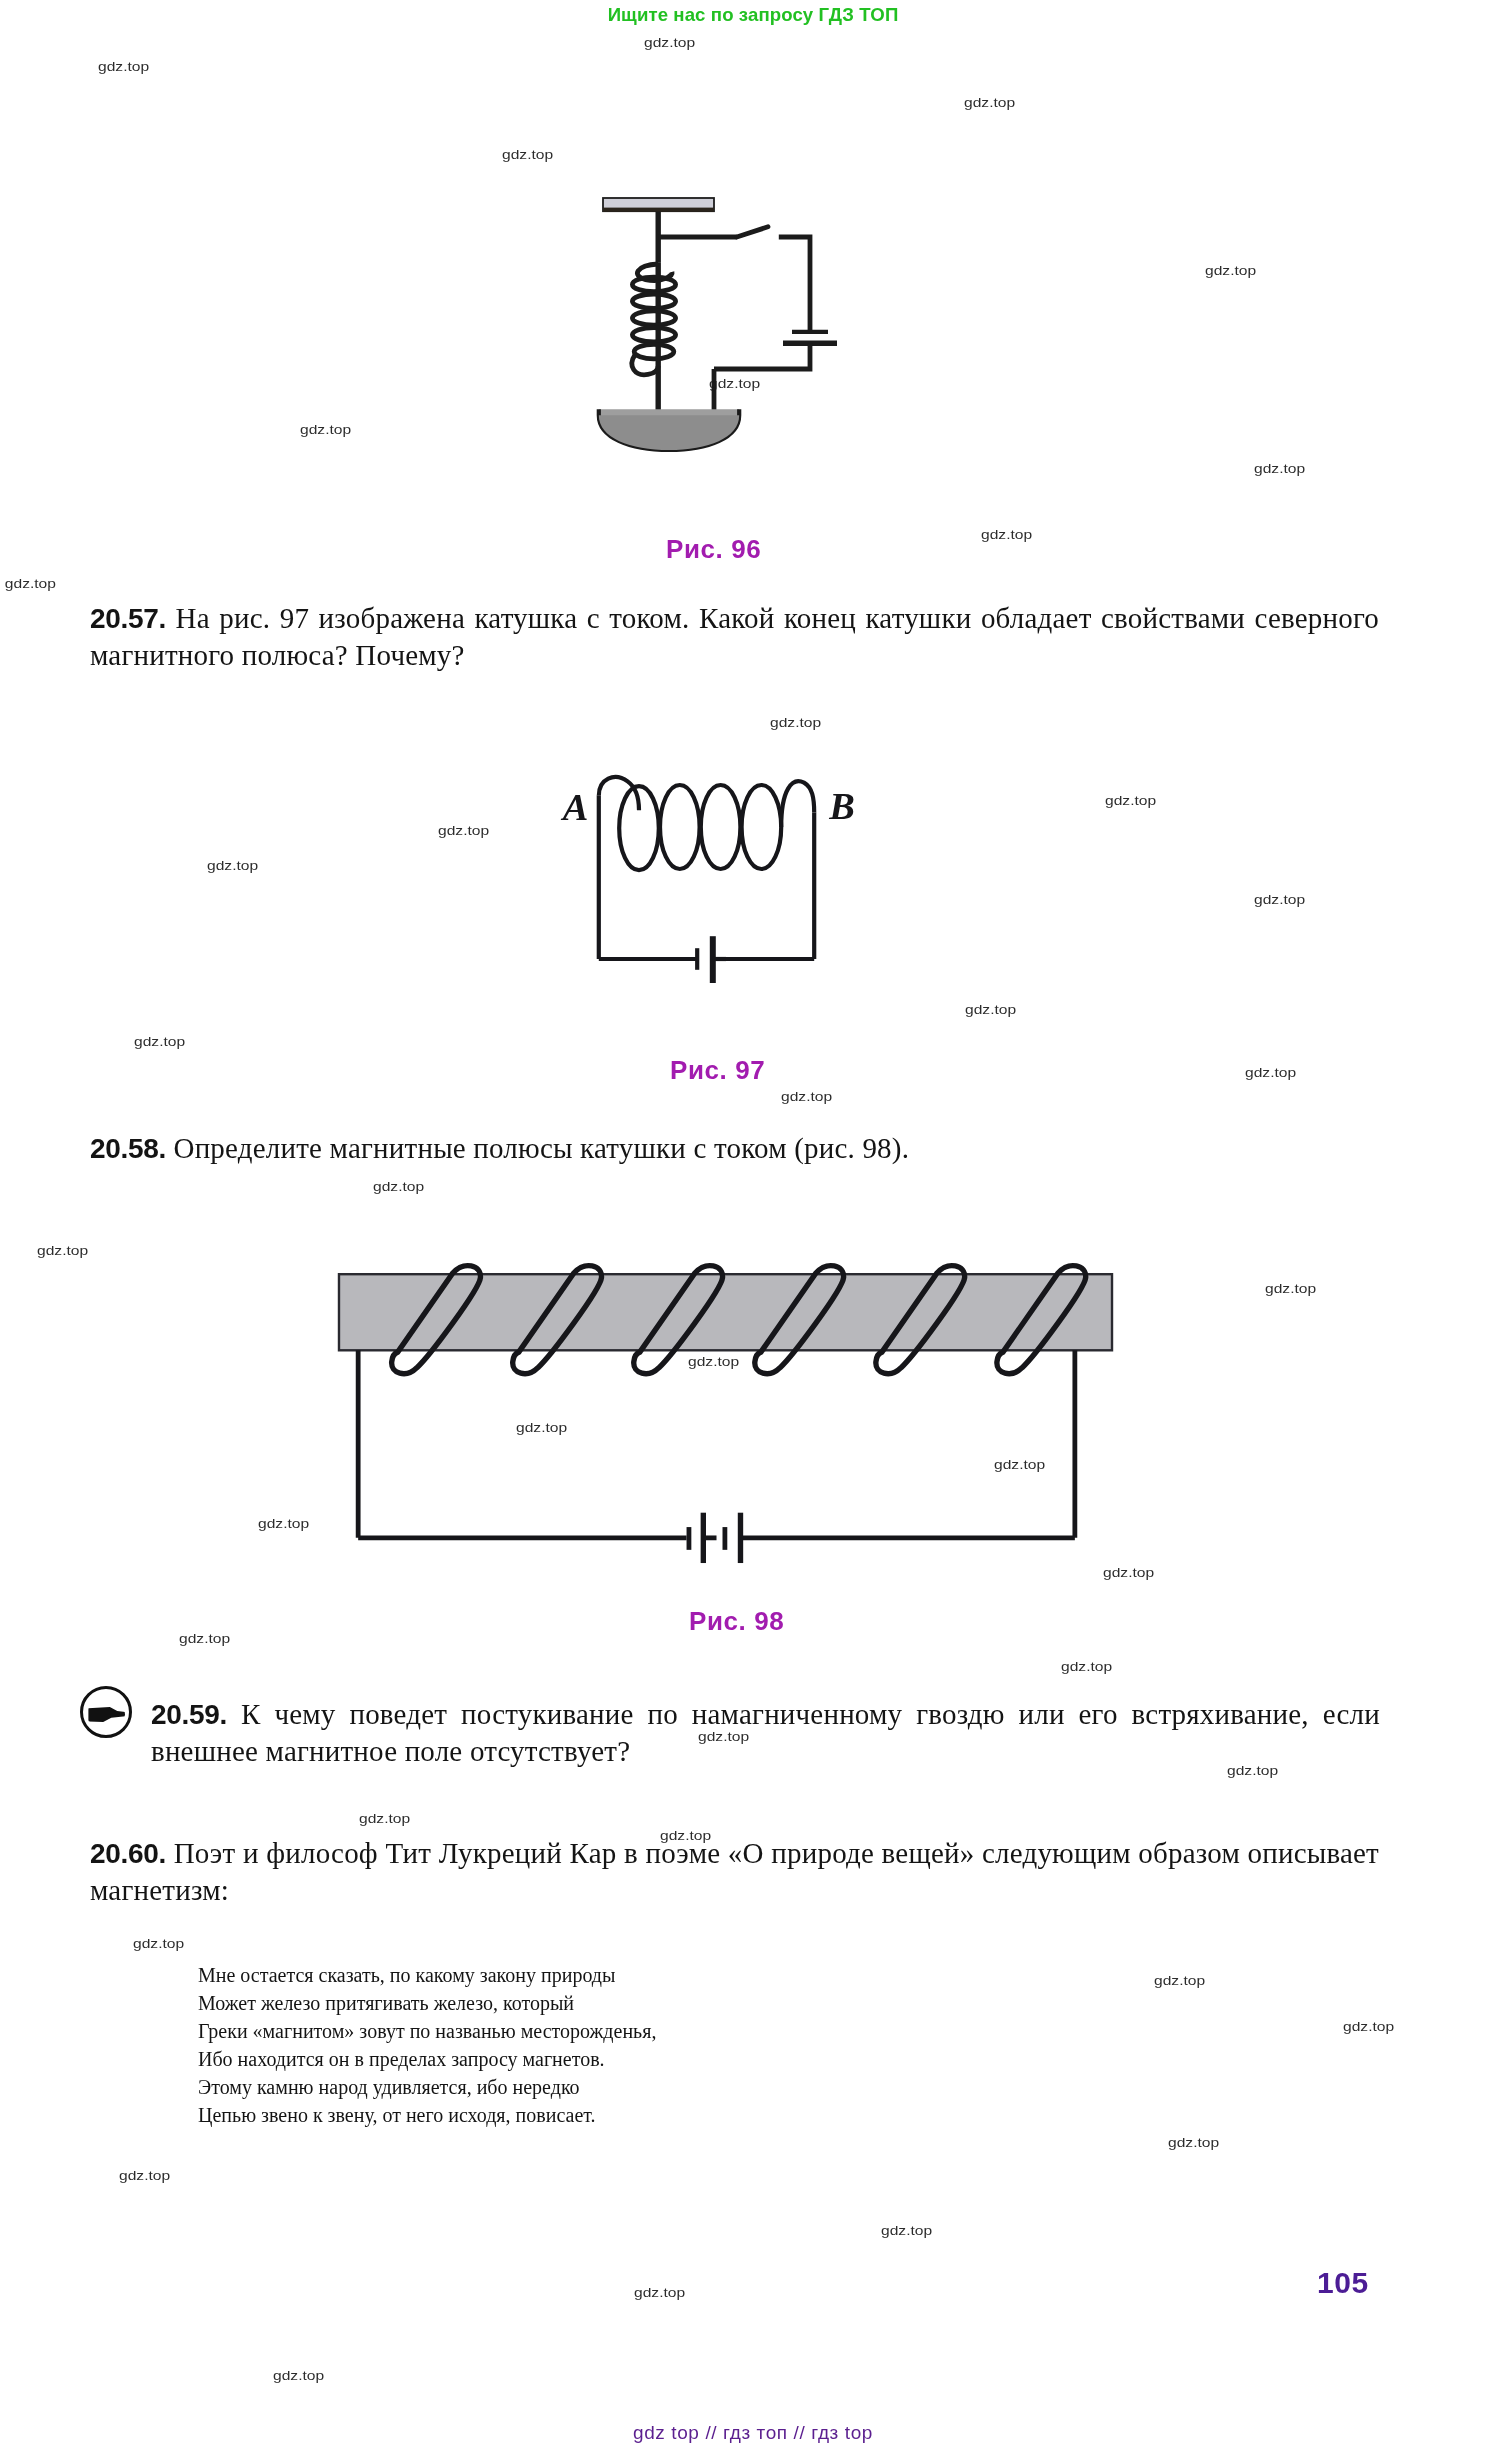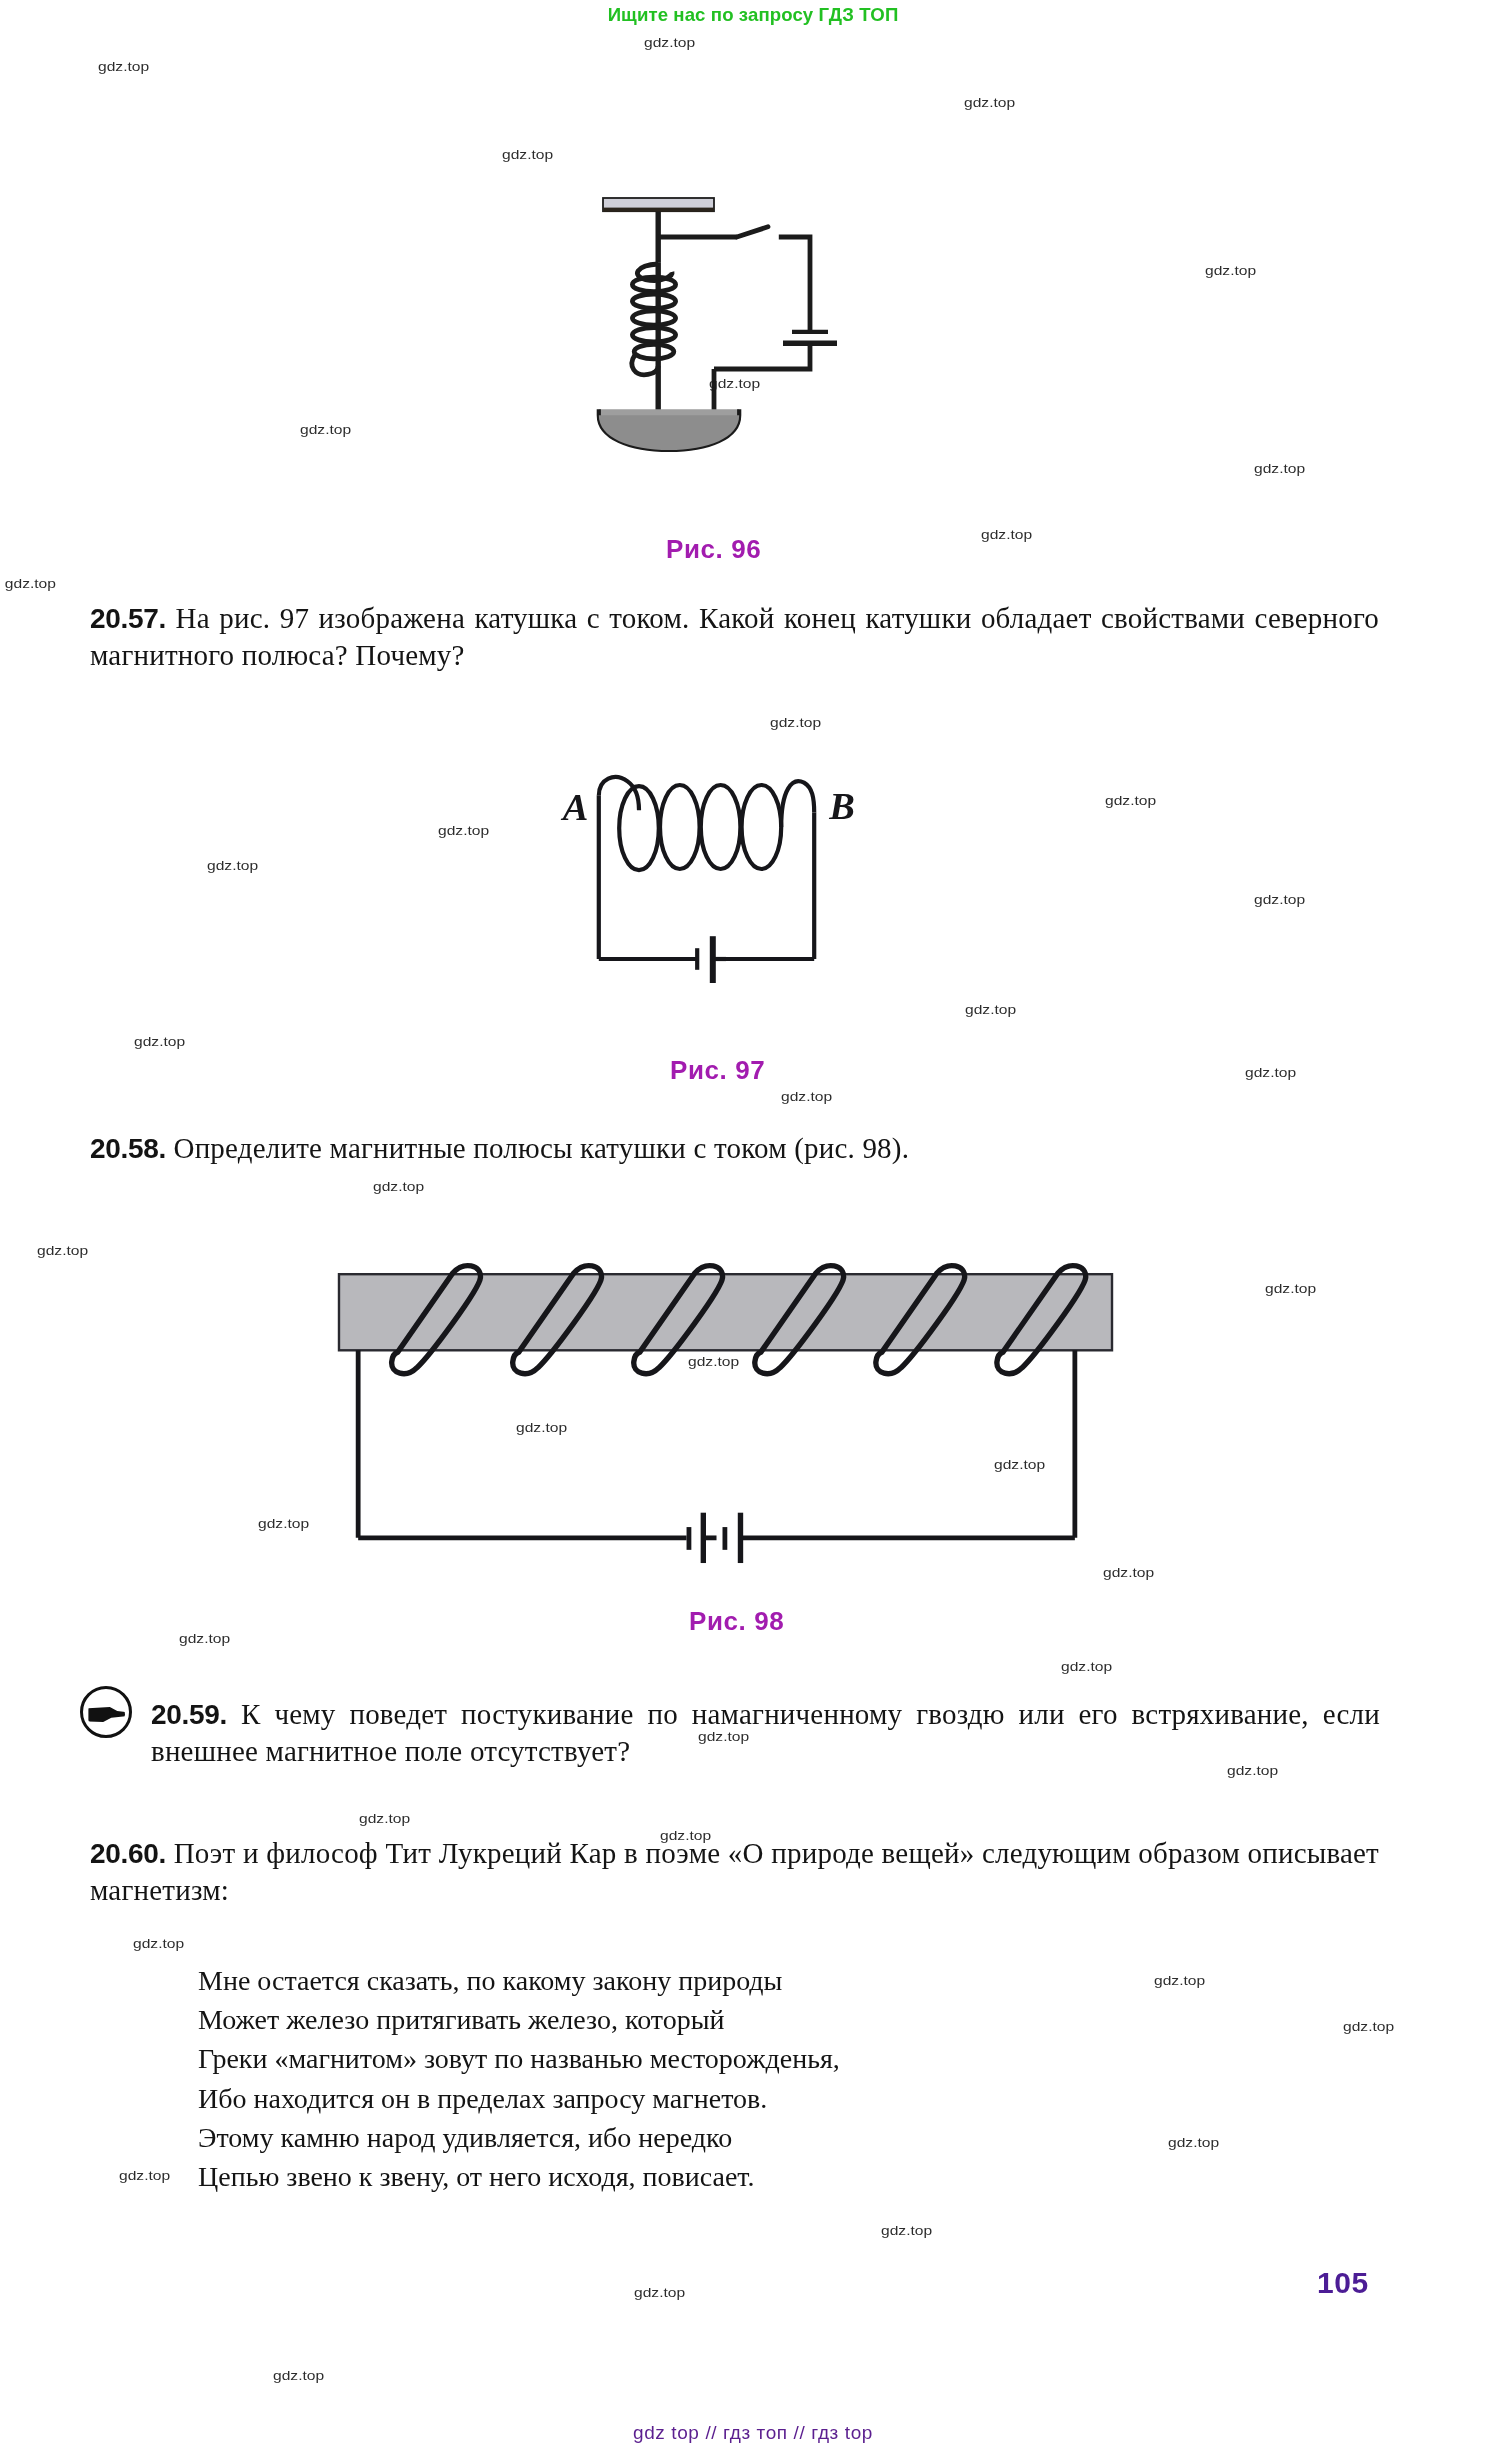--- a/index.html
+++ b/index.html
@@ -69,21 +69,21 @@
   .prob .num {
     font-weight: 700;
     font-family: "Liberation Sans", sans-serif;
     font-size: 28px;
     letter-spacing: -0.3px;
     margin-top: 27px;
   }
   .poem {
     position: absolute;
     font-family: "Liberation Serif", serif;
-    font-size: 28px;
+    font-size: 20px;
     line-height: 1.40;
     color: #141414;
   }
   .poem div { white-space: nowrap; }
 
   .hand-badge {
     position: absolute;
     width: 52px;
     height: 52px;
     border: 3px solid #111;

